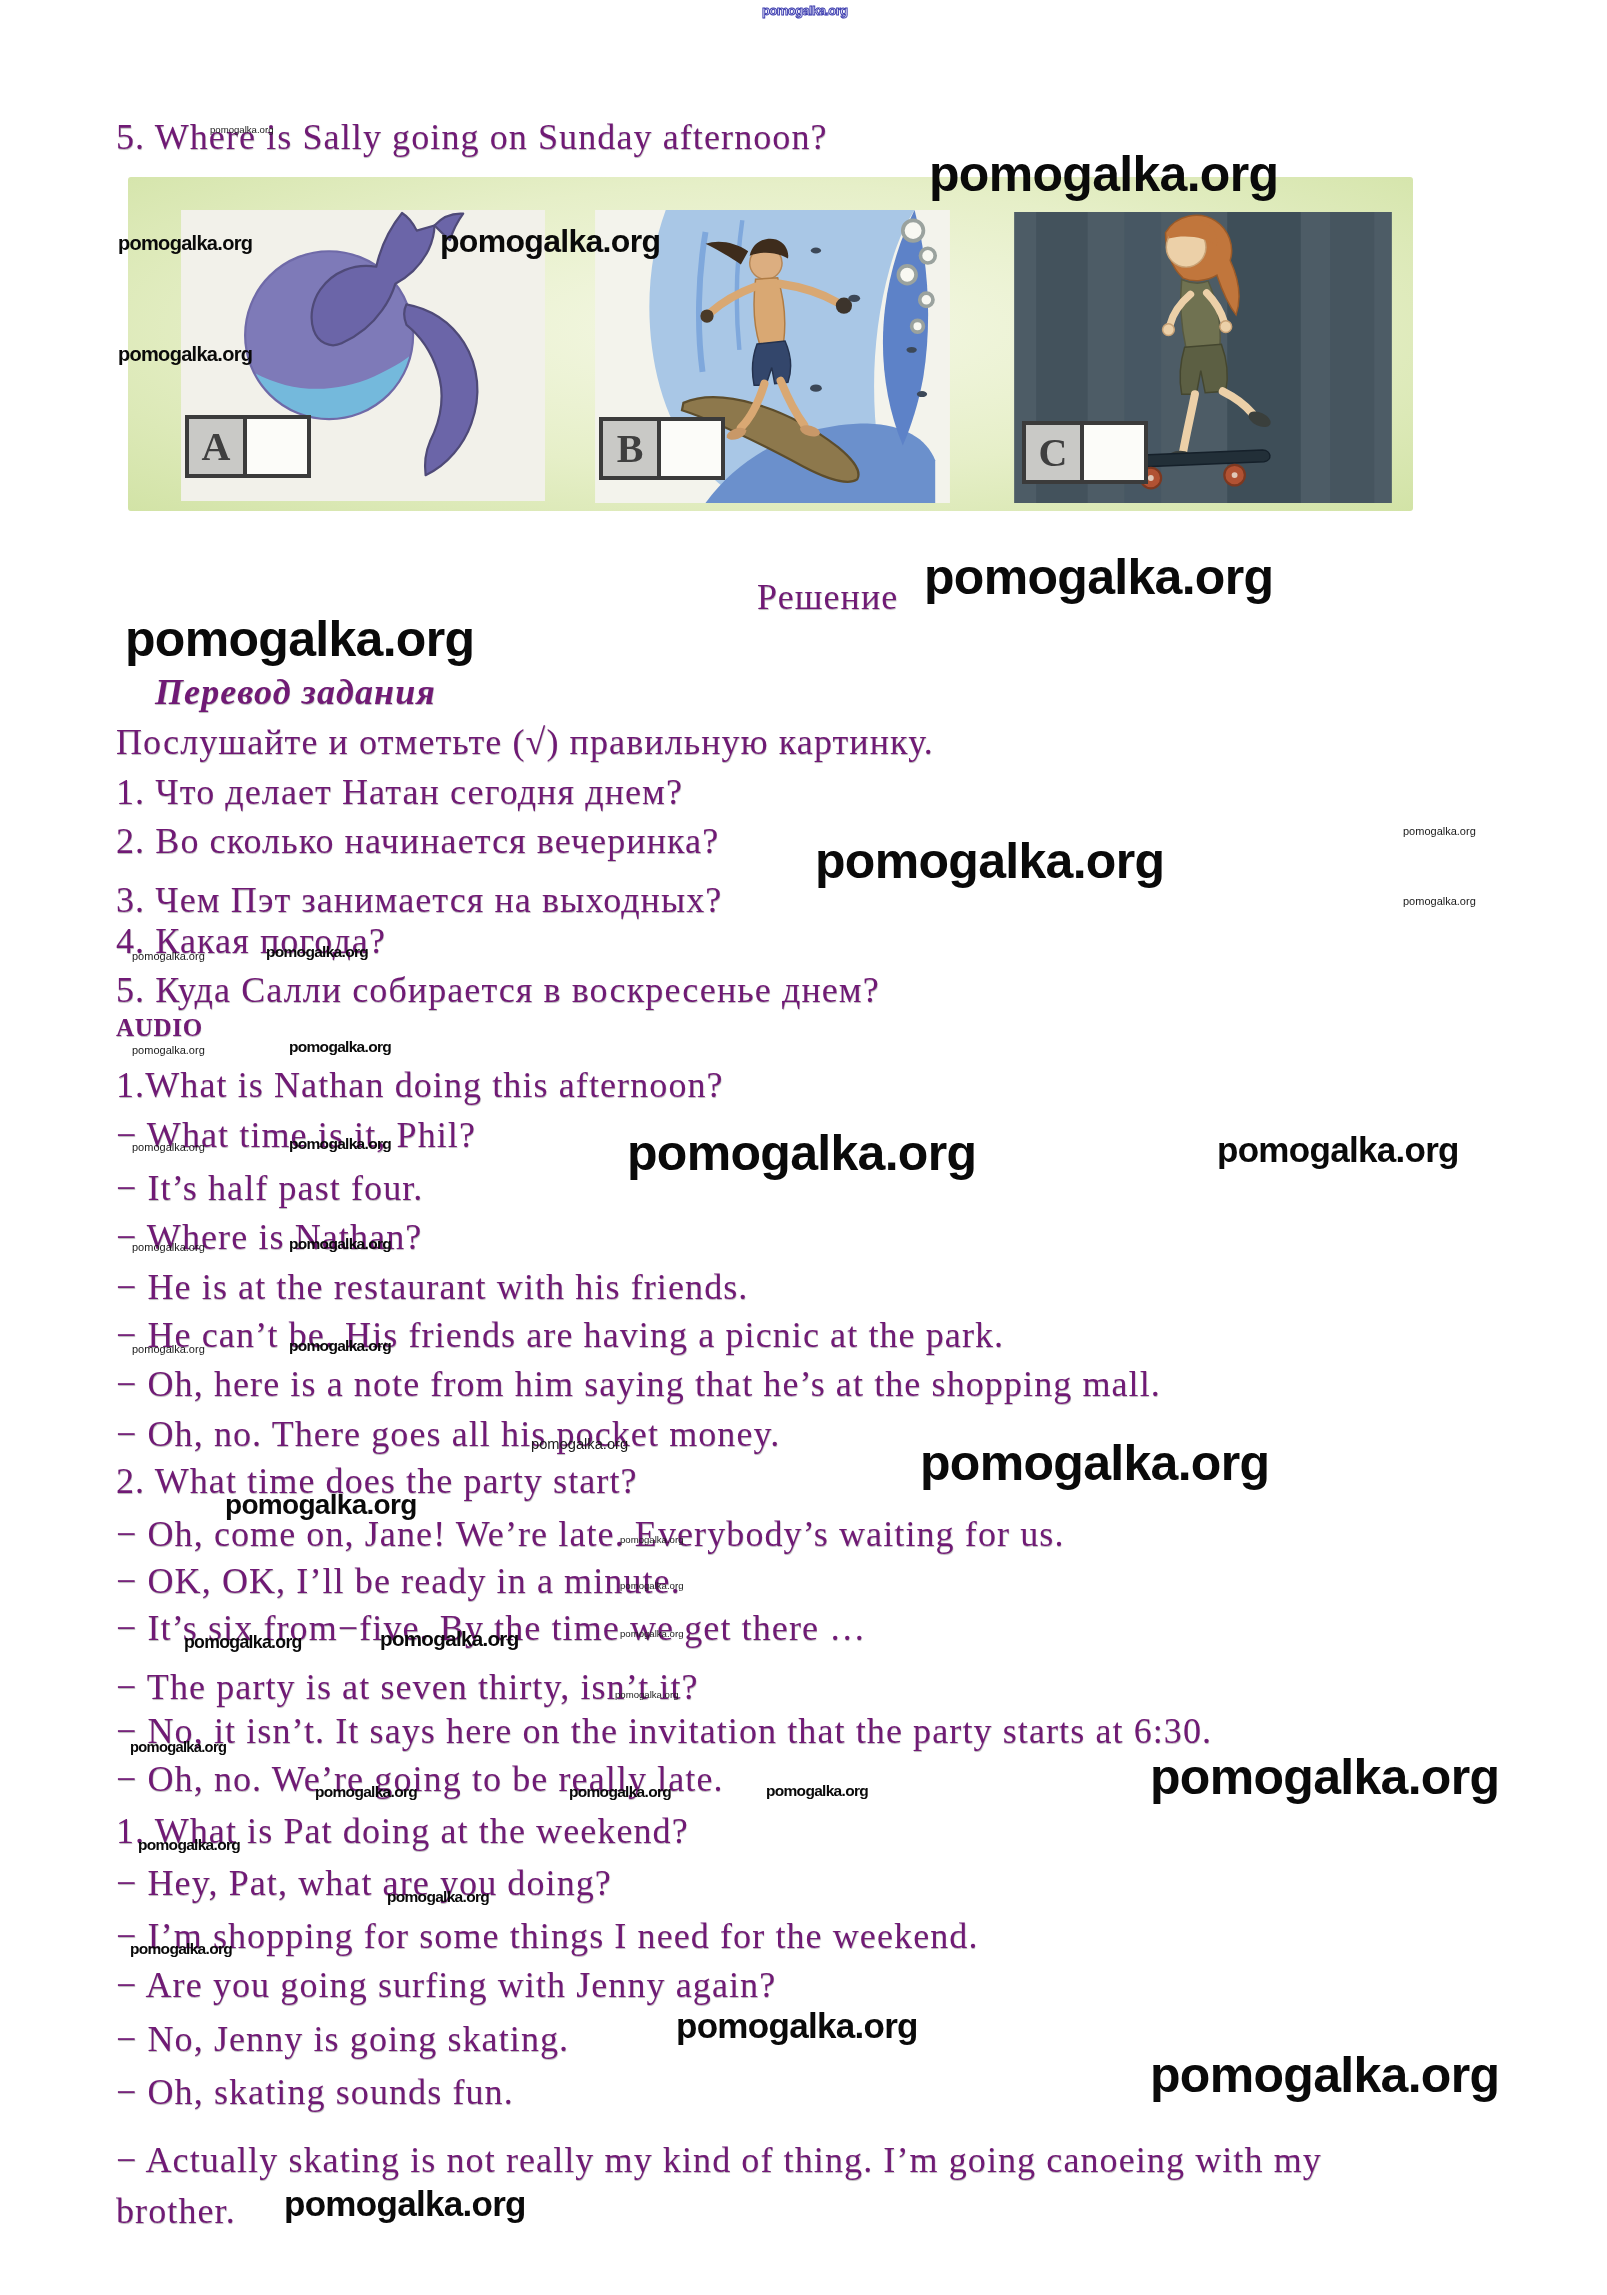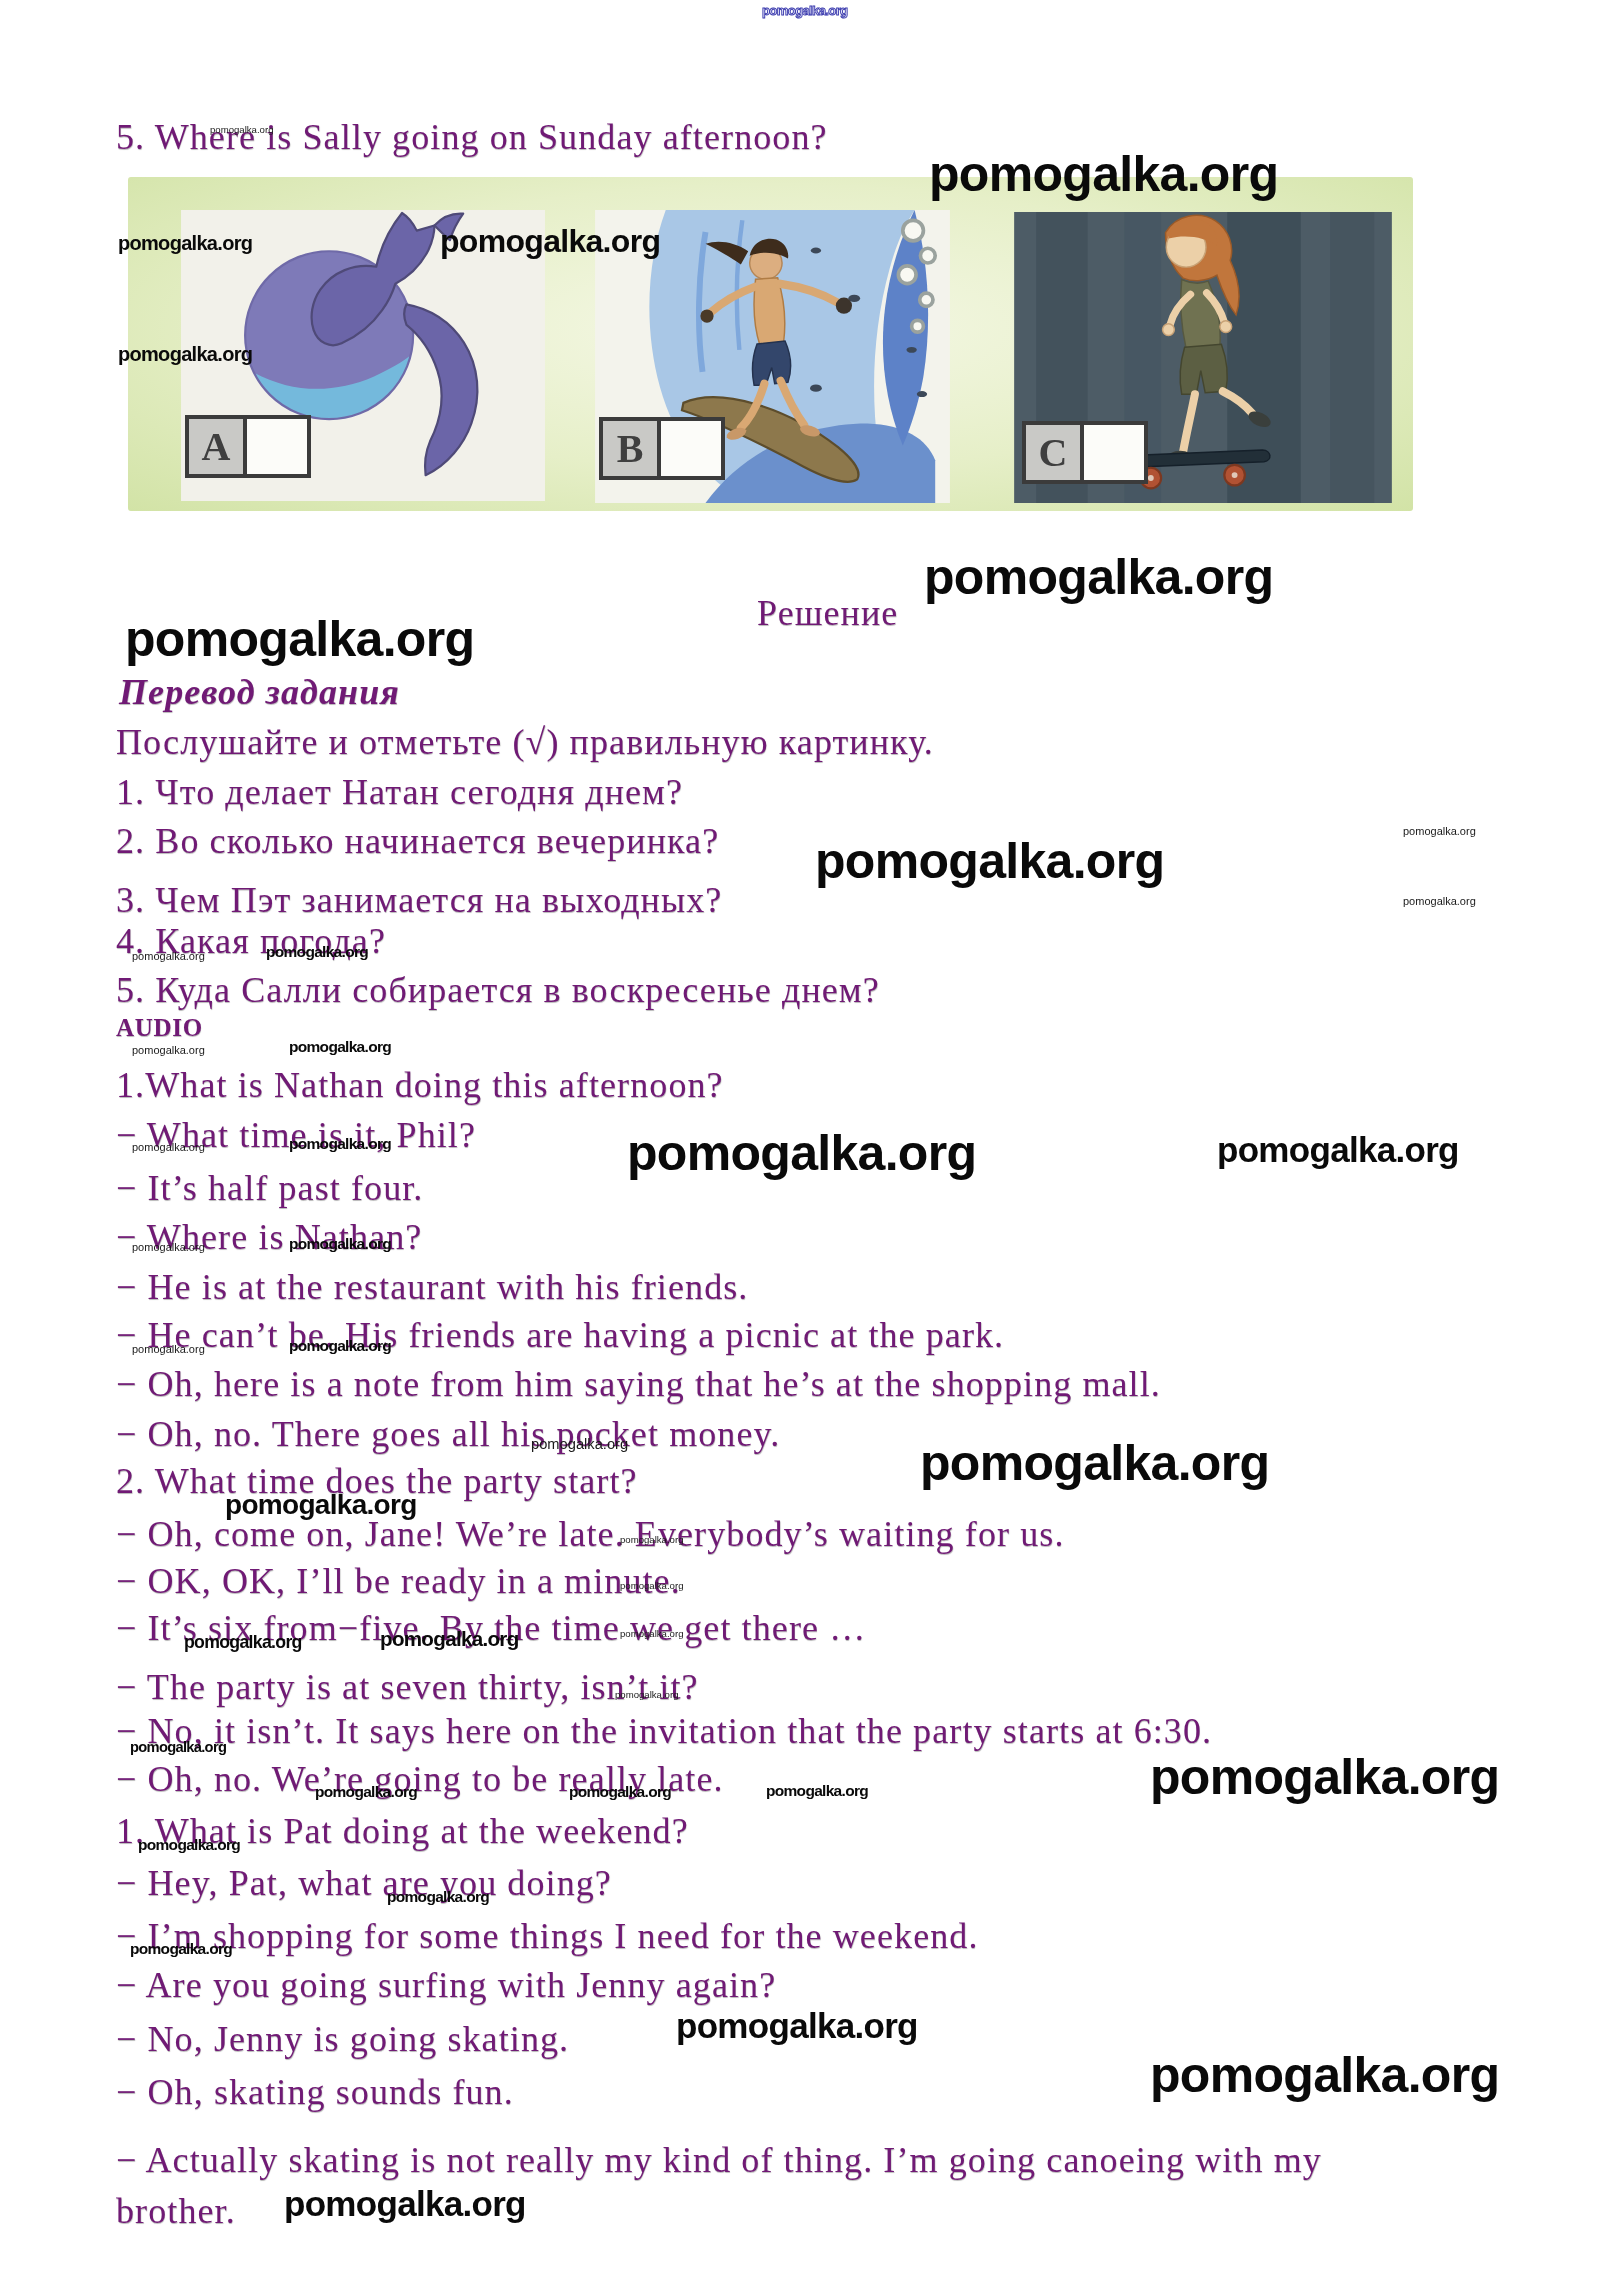--- a/index.html
+++ b/index.html
@@ -15,21 +15,21 @@
   .line {
     position: absolute;
     left: 116px;
     font-size: 36px;
     letter-spacing: 1.1px;
     color: #701a75;
     white-space: nowrap;
     z-index: 2;
     text-shadow: 0.4px 0.6px 0.7px rgba(100,100,100,0.45);
   }
-  .heading-bi { font-weight: bold; font-style: italic; }
+  .heading-bi { font-weight: bold; font-style: italic; margin-left: 36px; }
   .heading-b  { font-weight: bold; font-size: 25px; letter-spacing: 0.7px; }
   .solution   { left: 757px; }
 
   .wm {
     position: absolute;
     font-family: "Liberation Sans", sans-serif;
     font-weight: 700;
     letter-spacing: -0.7px;
     color: #0a0a0a;
     white-space: nowrap;
@@ -224,21 +224,21 @@
   </div>
   <div class="choice" style="left:599px;top:417px">
     <div class="cl">B</div>
     <div class="cb"></div>
   </div>
   <div class="choice" style="left:1022px;top:421px">
     <div class="cl">C</div>
     <div class="cb"></div>
   </div>
 
-  <div class="line solution" style="top:592px">Решение</div>
+  <div class="line solution" style="top:576px">Решение</div>
 
   <div class="line heading-bi" style="top:671px;left:119px">Перевод задания</div>
   <div class="line" style="top:721px">Послушайте и отметьте (√) правильную картинку.</div>
   <div class="line" style="top:771px">1. Что делает Натан сегодня днем?</div>
   <div class="line" style="top:820px">2. Во сколько начинается вечеринка?</div>
   <div class="line" style="top:879px">3. Чем Пэт занимается на выходных?</div>
   <div class="line" style="top:920px">4. Какая погода?</div>
   <div class="line" style="top:969px">5. Куда Салли собирается в воскресенье днем?</div>
 
   <div class="line heading-b" style="top:1014px">AUDIO</div>

